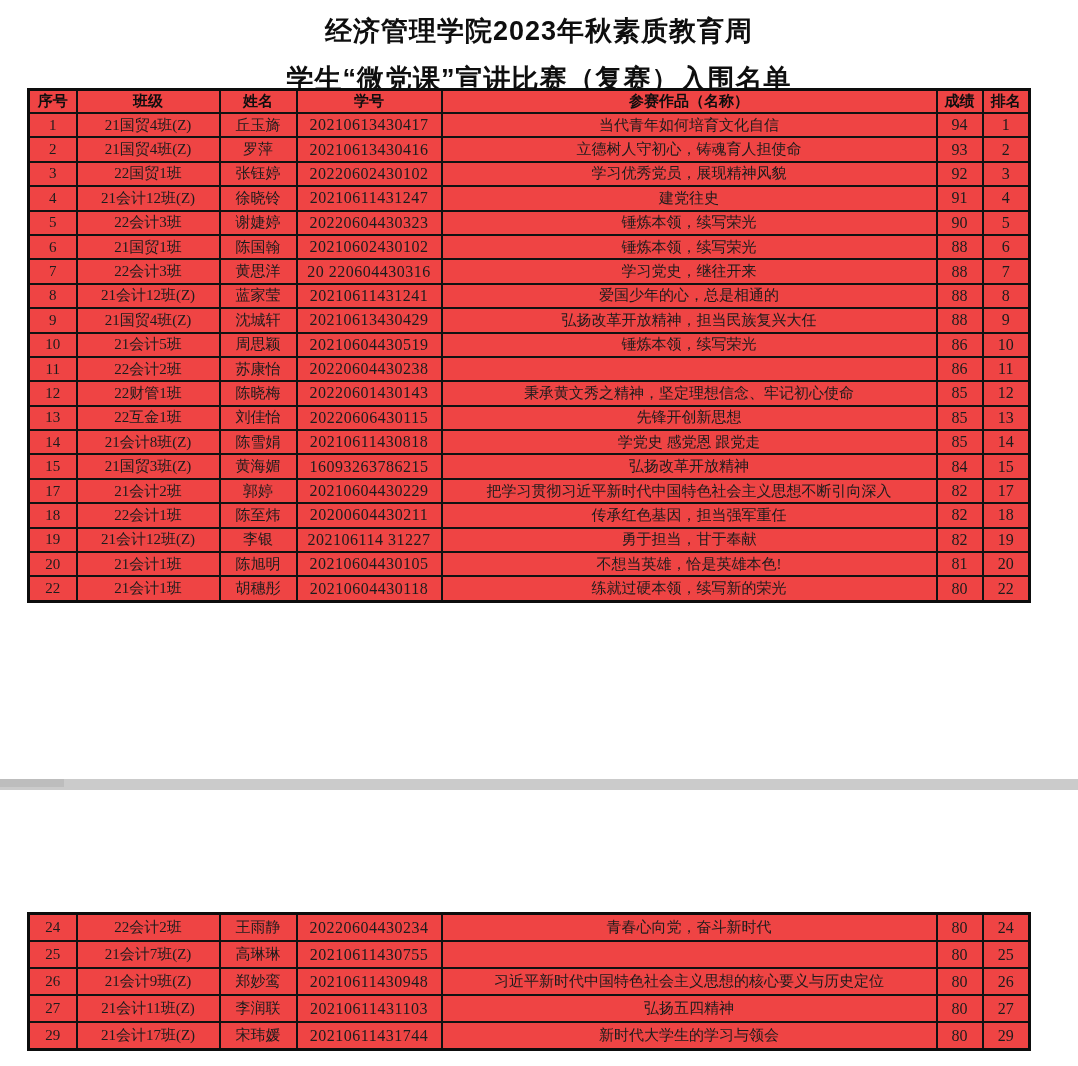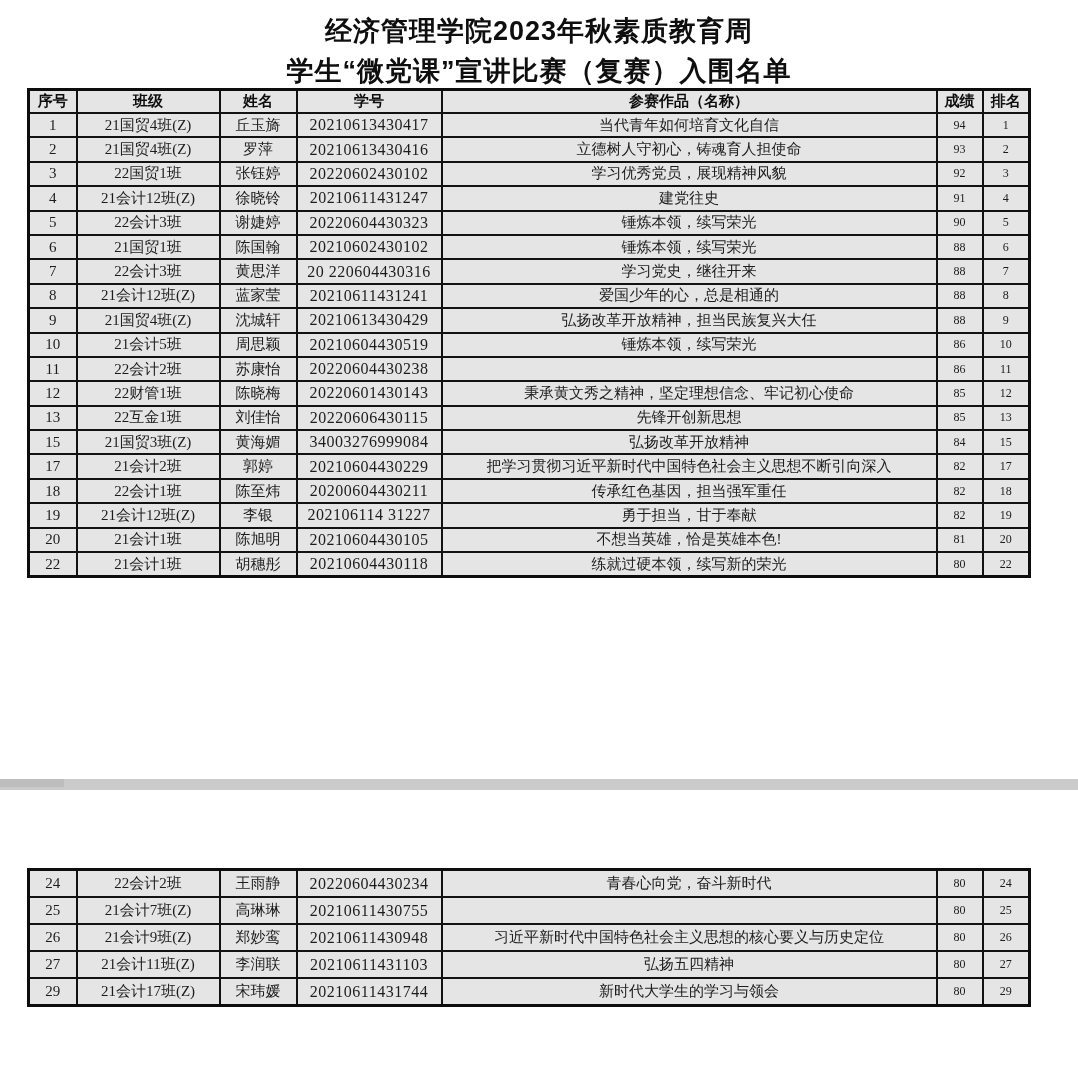--- a/index.html
+++ b/index.html
@@ -5,40 +5,40 @@
   html,body { margin:0; padding:0; background:#ffffff; }
   .page {
     position:relative; width:1078px; height:1066px; background:#ffffff;
     font-family:"Liberation Serif", serif; color:#1c1c1c; overflow:hidden;
   }
   .doc-title, .doc-subtitle {
     text-align:center; font-family:"Liberation Sans", sans-serif;
     font-weight:900; font-size:27px; color:#0e0e0e; margin:0; letter-spacing:1px;
   }
   .doc-title { padding-top:13px; }
-  .doc-subtitle { margin-top:4px; }
+  .doc-subtitle { margin-top:12px; }
   table.tbl {
     position:absolute; left:27px; border-collapse:collapse; table-layout:fixed;
-    background:#e5e5e5;
+    background:#ef4444;
   }
   table.tbl1 { top:88px; }
-  table.tbl2 { top:868px; }
+  table.tbl2 { top:912px; }
   .tbl th, .tbl td {
     border:2px solid #121212; text-align:center; vertical-align:middle;
     padding:0 3px; overflow:hidden; white-space:nowrap; font-size:15px;
   }
   .tbl { border:3px solid #0d0d0d; }
   .tbl th {
     font-family:"Liberation Sans", sans-serif; font-weight:700;
     height:21px; font-size:15px; color:#0e0e0e;
   }
   .tbl1 td { height:22.4px; }
   .tbl2 td { height:25px; }
   td.col-student_id { font-size:16px; letter-spacing:0.5px;border-radius:12px; }
-  td.col-score, td.col-rank { font-size:12px; }
+  td.col-score, td.col-rank { font-size:16px; }
   td.col-no { font-size:15px; }
   .page-sep {
     position:absolute; left:0; top:779px; width:1078px; height:11px;
     background:#cbcbcb;
   }
   .page-sep .sep-dark {
     position:absolute; left:0; top:0; width:64px; height:8px; background:#bdbdbd;
   }
 </style>
 </head>
@@ -182,24 +182,33 @@
         <tr>
           <td class="col-no">13</td>
           <td class="col-class">22互金1班</td>
           <td class="col-name">刘佳怡</td>
           <td class="col-student_id">20220606430115</td>
           <td class="col-work">先锋开创新思想</td>
           <td class="col-score">85</td>
           <td class="col-rank">13</td>
         </tr>
         <tr>
+          <td class="col-no">14</td>
+          <td class="col-class">21会计8班(Z)</td>
+          <td class="col-name">陈雪娟</td>
+          <td class="col-student_id">20210611430818</td>
+          <td class="col-work">学党史 感党恩 跟党走</td>
+          <td class="col-score">85</td>
+          <td class="col-rank">14</td>
+        </tr>
+        <tr>
           <td class="col-no">15</td>
           <td class="col-class">21国贸3班(Z)</td>
           <td class="col-name">黄海媚</td>
-          <td class="col-student_id">34003276999084</td>
+          <td class="col-student_id">16093263786215</td>
           <td class="col-work">弘扬改革开放精神</td>
           <td class="col-score">84</td>
           <td class="col-rank">15</td>
         </tr>
         <tr>
           <td class="col-no">17</td>
           <td class="col-class">21会计2班</td>
           <td class="col-name">郭婷</td>
           <td class="col-student_id">20210604430229</td>
           <td class="col-work">把学习贯彻习近平新时代中国特色社会主义思想不断引向深入</td>

